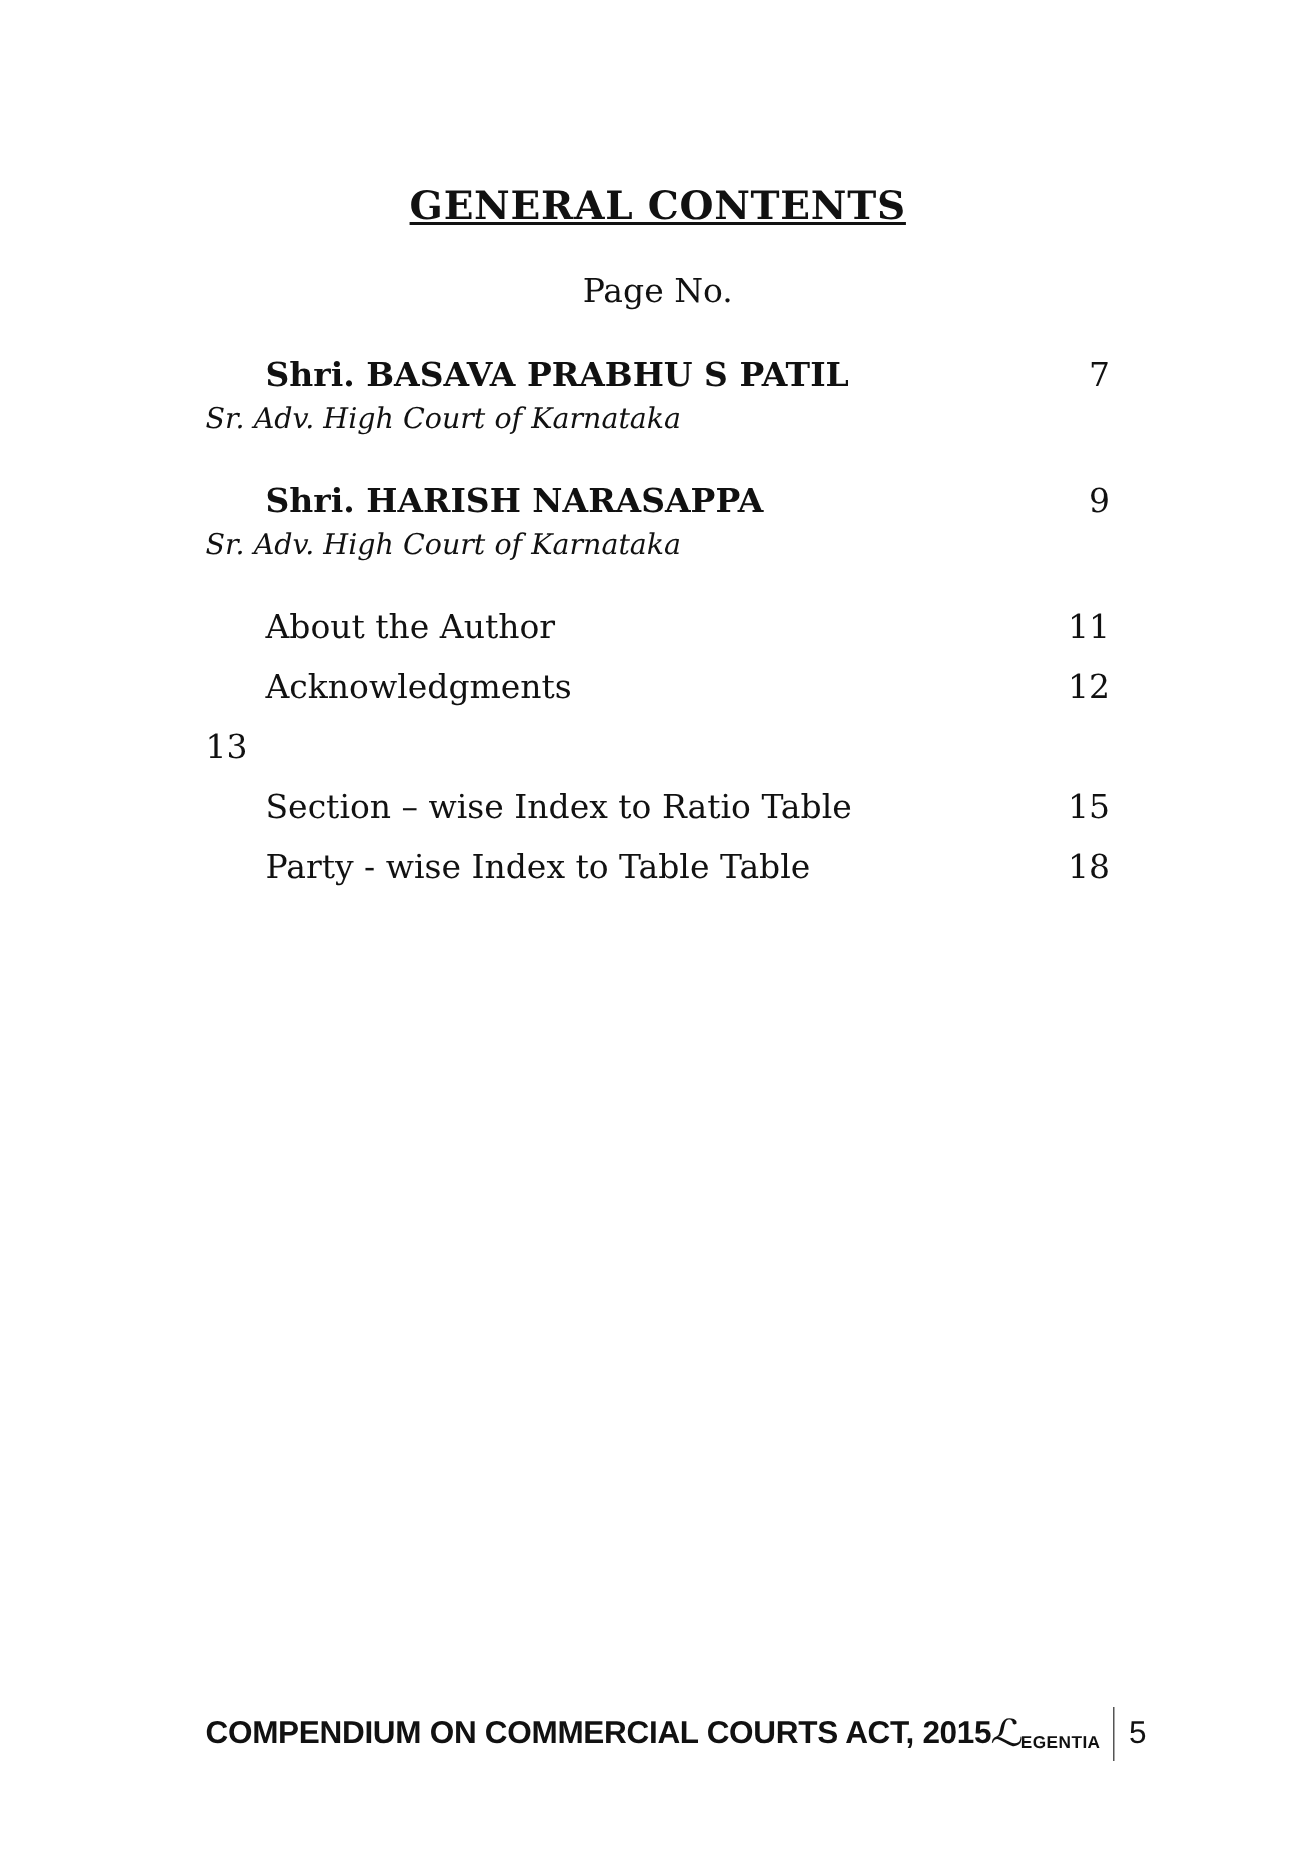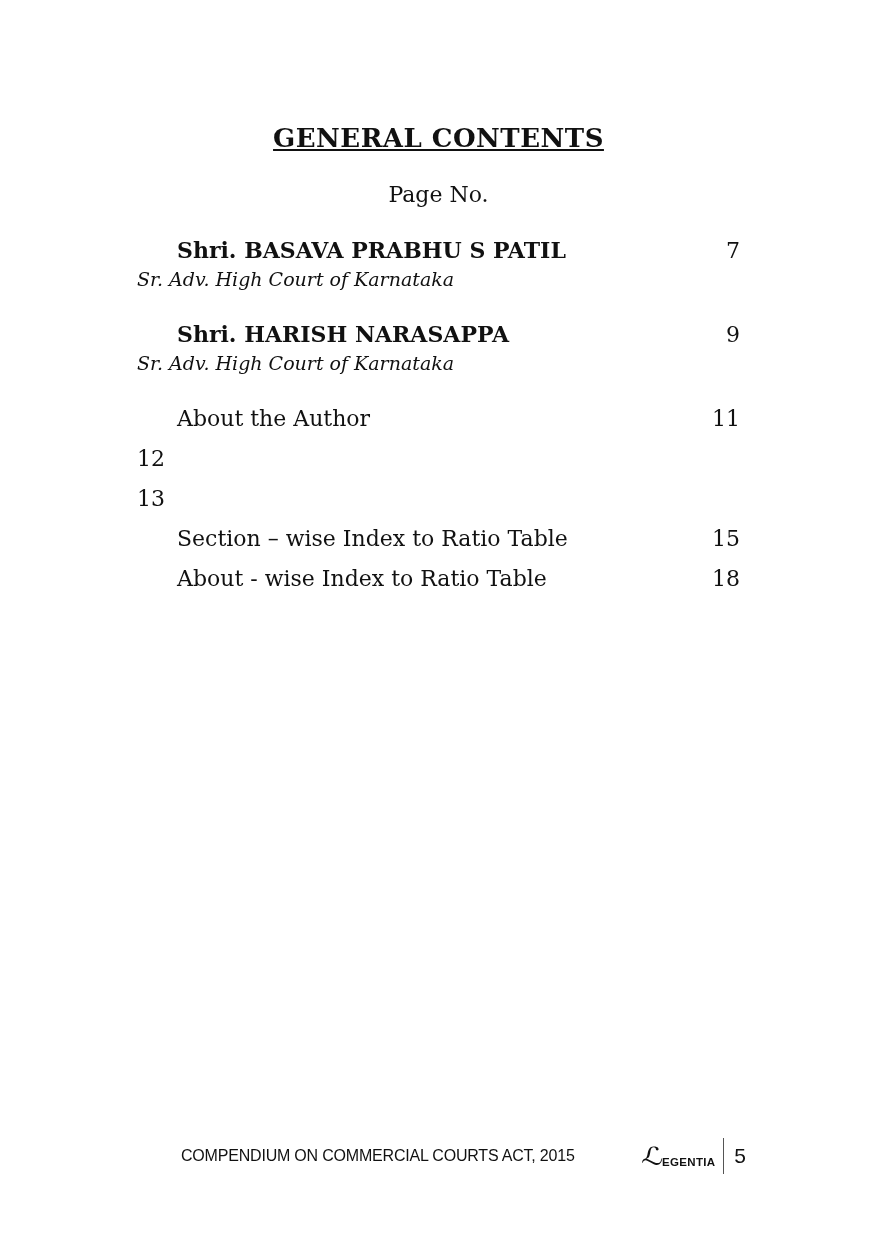--- a/index.html
+++ b/index.html
@@ -68,25 +68,24 @@
     position: absolute;
     left: 137px;
     right: 128px;
     top: 1138px;
     display: flex;
     justify-content: space-between;
     align-items: center;
   }
   .footer .book-title {
     font-family: "Liberation Sans", sans-serif;
-    font-weight: 400;
-    font-size: 16px;
+    font-weight: 700;
+    font-size: 21px;
     letter-spacing: -0.2px;
     white-space: nowrap;
-    margin-left: 44px;
   }
   .footer .logo-block {
     display: flex;
     align-items: center;
   }
   .footer .logo {
     display: flex;
     align-items: baseline;
   }
   .footer .logo-initial {
@@ -139,34 +138,35 @@
     </div>
     <div class="pagenum">9</div>
   </div>
 
   <div class="row gap">
     <div class="label">About the Author</div>
     <div class="pagenum">11</div>
   </div>
 
   <div class="row">
+    <div class="label">Acknowledgments</div>
     <div class="pagenum">12</div>
   </div>
 
   <div class="row">
     <div class="pagenum">13</div>
   </div>
 
   <div class="row">
     <div class="label">Section – wise Index to Ratio Table</div>
     <div class="pagenum">15</div>
   </div>
 
   <div class="row">
-    <div class="label">About - wise Index to Ratio Table</div>
+    <div class="label">Party - wise Index to Table Table</div>
     <div class="pagenum">18</div>
   </div>
 
 
   <div class="footer">
     <div class="book-title">COMPENDIUM ON COMMERCIAL COURTS ACT, 2015</div>
     <div class="logo-block">
       <div class="logo">
         <span class="logo-initial">ℒ</span>
         <span class="logo-text">EGENTIA</span>

